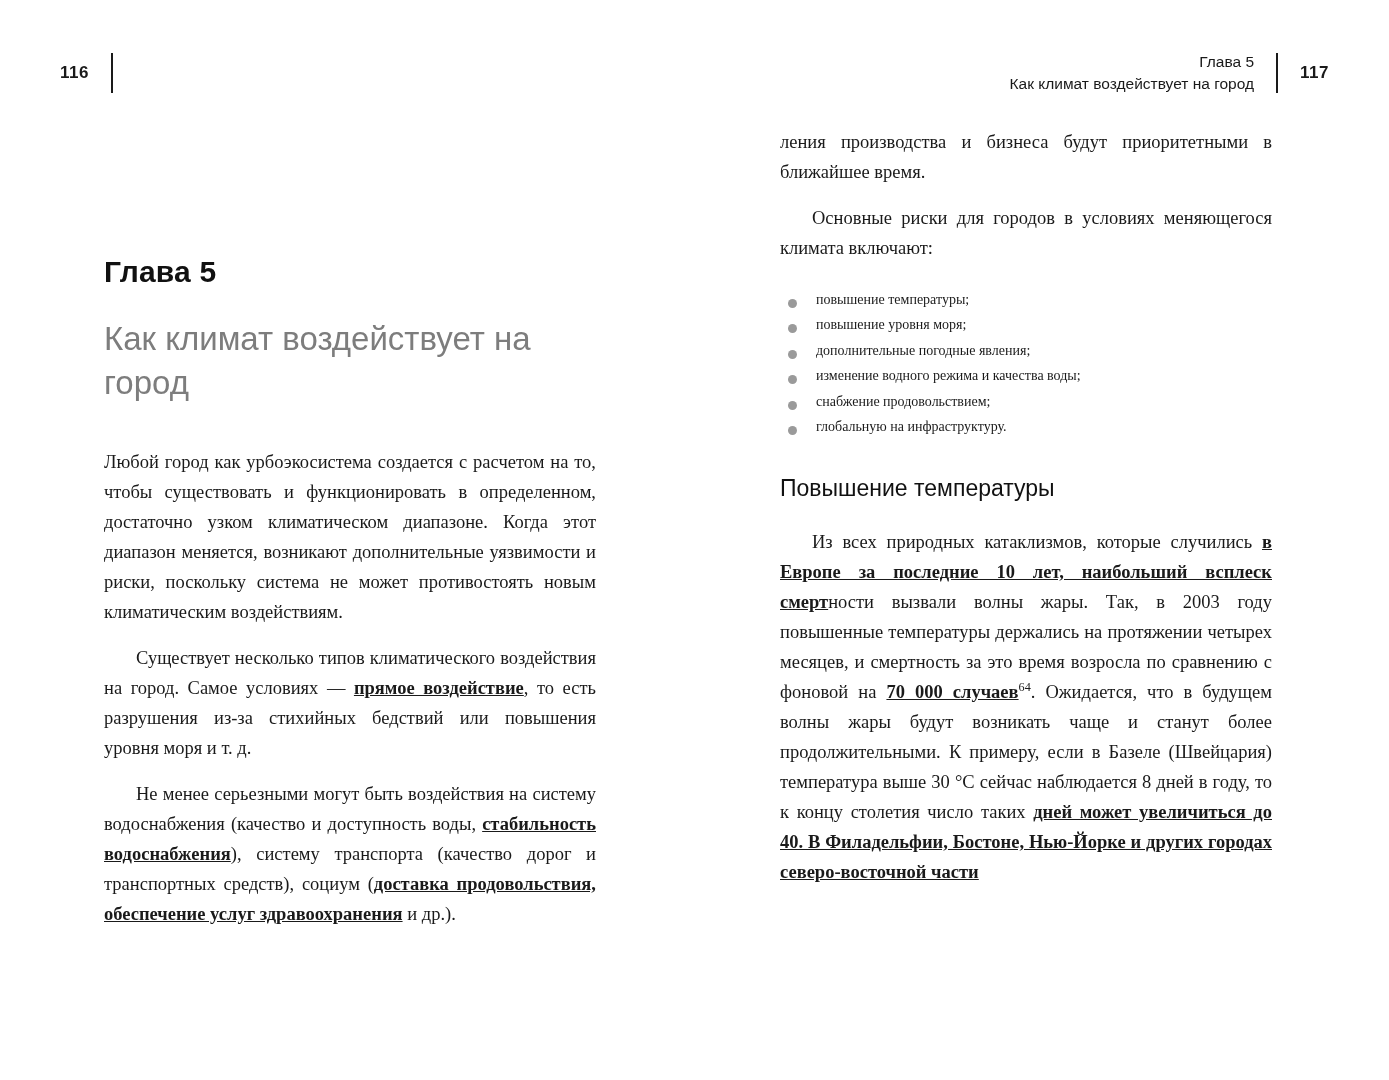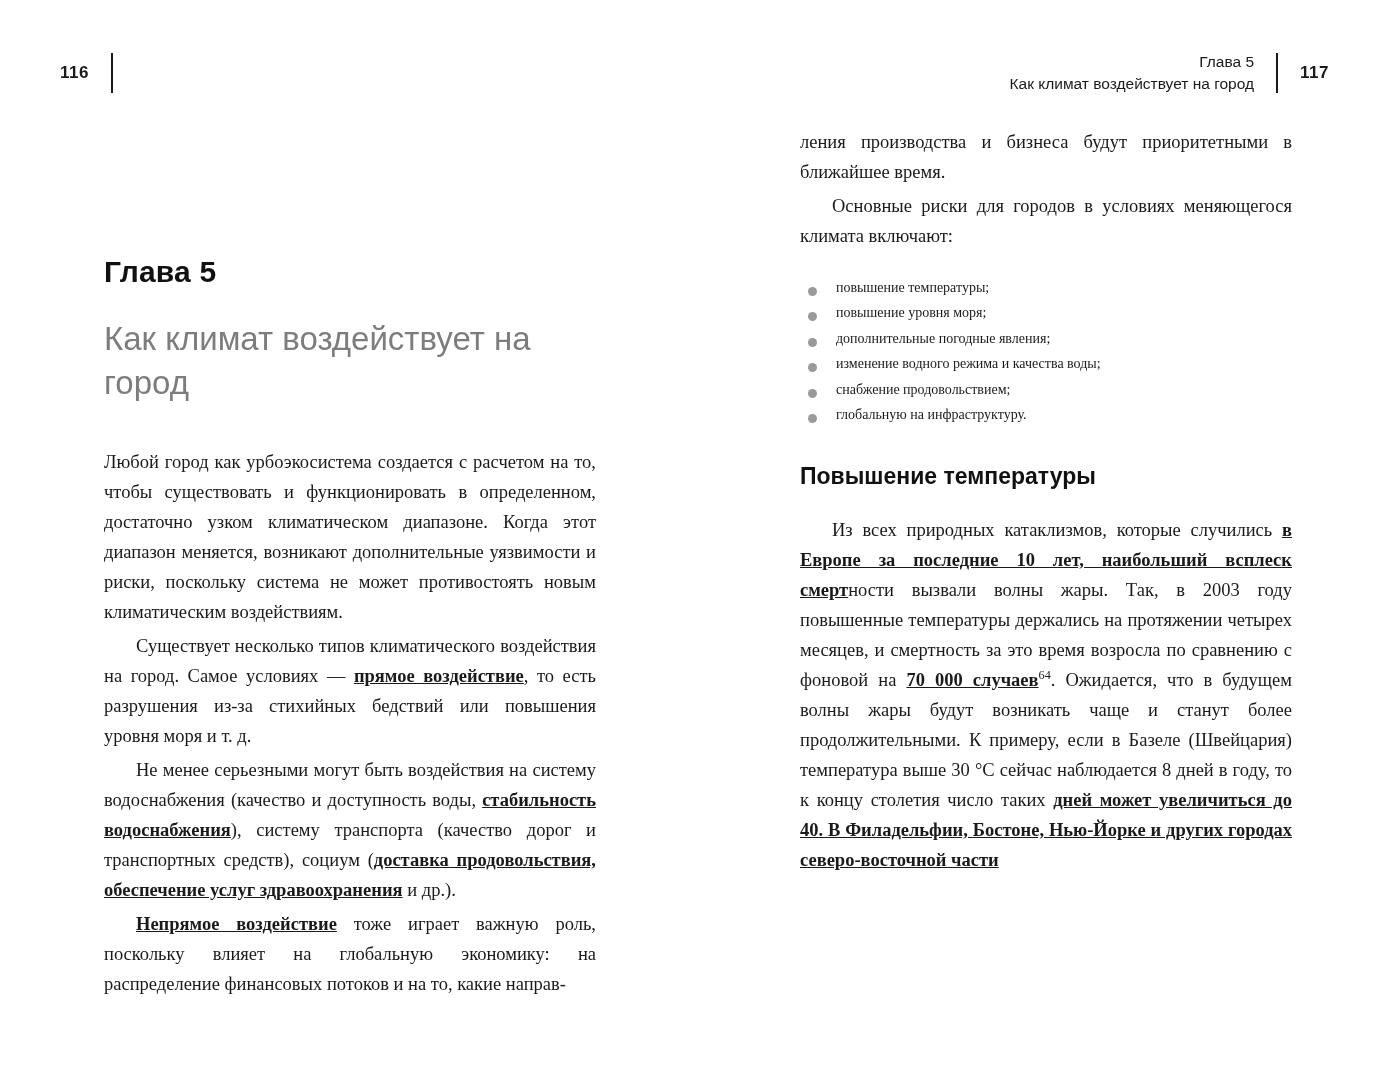--- a/index.html
+++ b/index.html
@@ -60,21 +60,21 @@
 
   
   .col-left {
     position: absolute;
     left: 104px;
     top: 255px;
     width: 492px;
   }
   .col-right {
     position: absolute;
-    left: 800px;
+    left: 780px;
     top: 128px;
     width: 492px;
   }
 
   .chapter-num {
     font-family: "Liberation Sans", sans-serif;
     font-weight: bold;
     font-size: 30px;
     color: #111;
     margin: 0 0 28px 0;
@@ -91,27 +91,27 @@
 
   p.body {
     font-size: 18.5px;
     line-height: 1.62;
     margin: 0;
     text-align: justify;
     text-justify: inter-word;
     hyphens: manual;
   }
   p.body.indent { text-indent: 32px; }
-  p.body + p.body { margin-top: 4px; }
+  p.body + p.body { margin-top: 16px; }
 
   b, strong { font-weight: bold; text-decoration: underline; }
 
   h3.section {
     font-family: "Liberation Sans", sans-serif;
-    font-weight: bold;
+    font-weight: normal;
     font-size: 23px;
     color: #111;
     margin: 36px 0 26px 0;
   }
 
   ul.bullets {
     list-style: none;
     margin: 24px 0 8px 0;
     padding: 0;
   }
@@ -161,23 +161,20 @@
     <p class="body">Любой город как урбоэкосистема создается с расчетом на то, чтобы существовать и функционировать в определенном, достаточно узком климатическом диапазоне. Когда этот диапазон меняется, возникают дополнительные уязвимости и риски, поскольку система не может противостоять новым климатическим воздействиям.</p>
 
     <p class="body indent">
       <span>Существует несколько типов климатического воздействия на город. Самое условиях — </span><b>прямое воздействие</b><span>, то есть разрушения из-за стихийных бедствий или повышения уровня моря и т. д.</span>
     </p>
 
     <p class="body indent">
       <span>Не менее серьезными могут быть воздействия на систему водоснабжения (качество и доступность воды, </span><b>стабильность водоснабжения</b><span>), систему транспорта (качество дорог и транспортных средств), социум (</span><b>доставка продовольствия, обеспечение услуг здравоохранения</b><span> и др.).</span>
     </p>
 
-    <p class="body indent">
-      <b>Непрямое воздействие</b><span> тоже играет важную роль, поскольку влияет на глобальную экономику: на распределение финансовых потоков и на то, какие направ-</span>
-    </p>
   </div>
 
   <div class="col-right">
     <p class="body">ления производства и бизнеса будут приоритетными в ближайшее время.</p>
     <p class="body indent">Основные риски для городов в условиях меняющегося климата включают:</p>
 
     <ul class="bullets">
       <li><span class="dot"></span><span>повышение температуры;</span></li>
       <li><span class="dot"></span><span>повышение уровня моря;</span></li>
       <li><span class="dot"></span><span>дополнительные погодные явления;</span></li>

